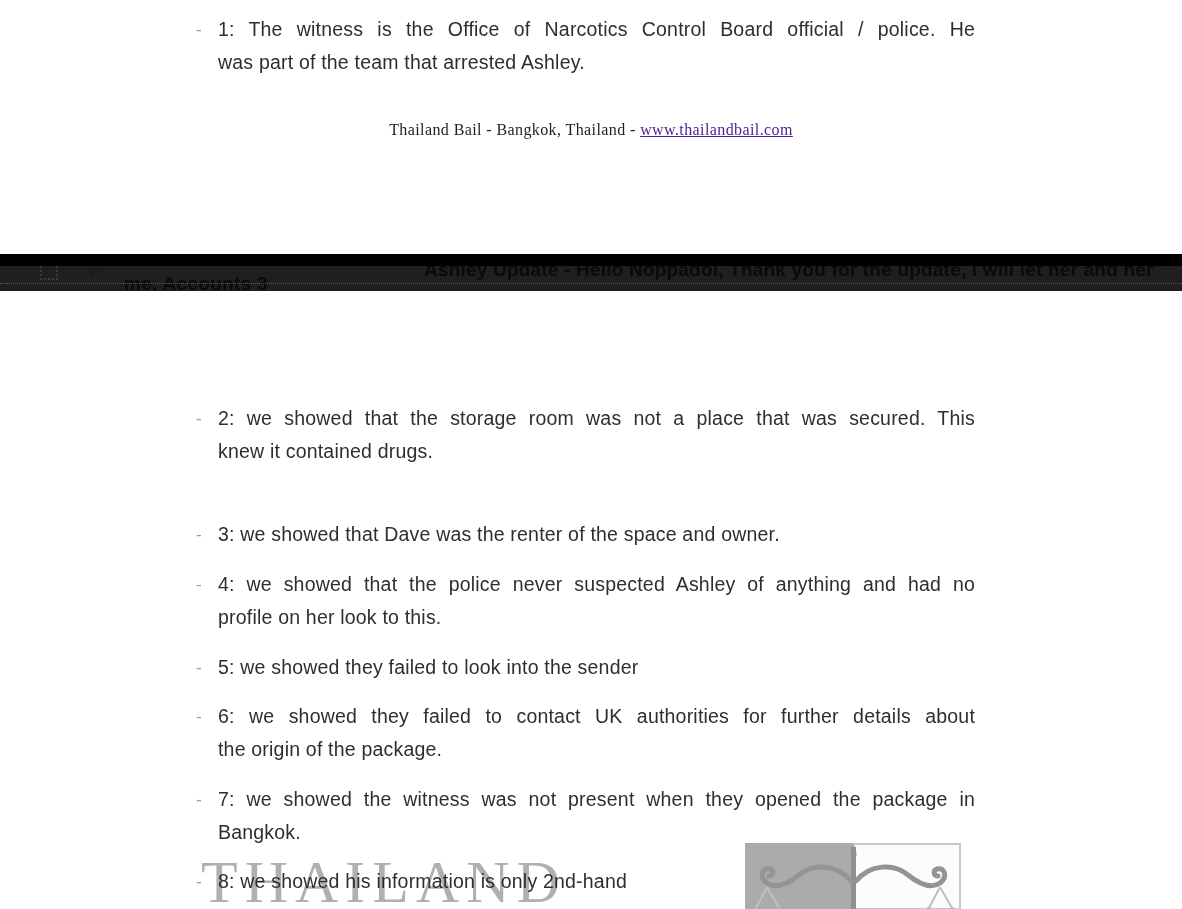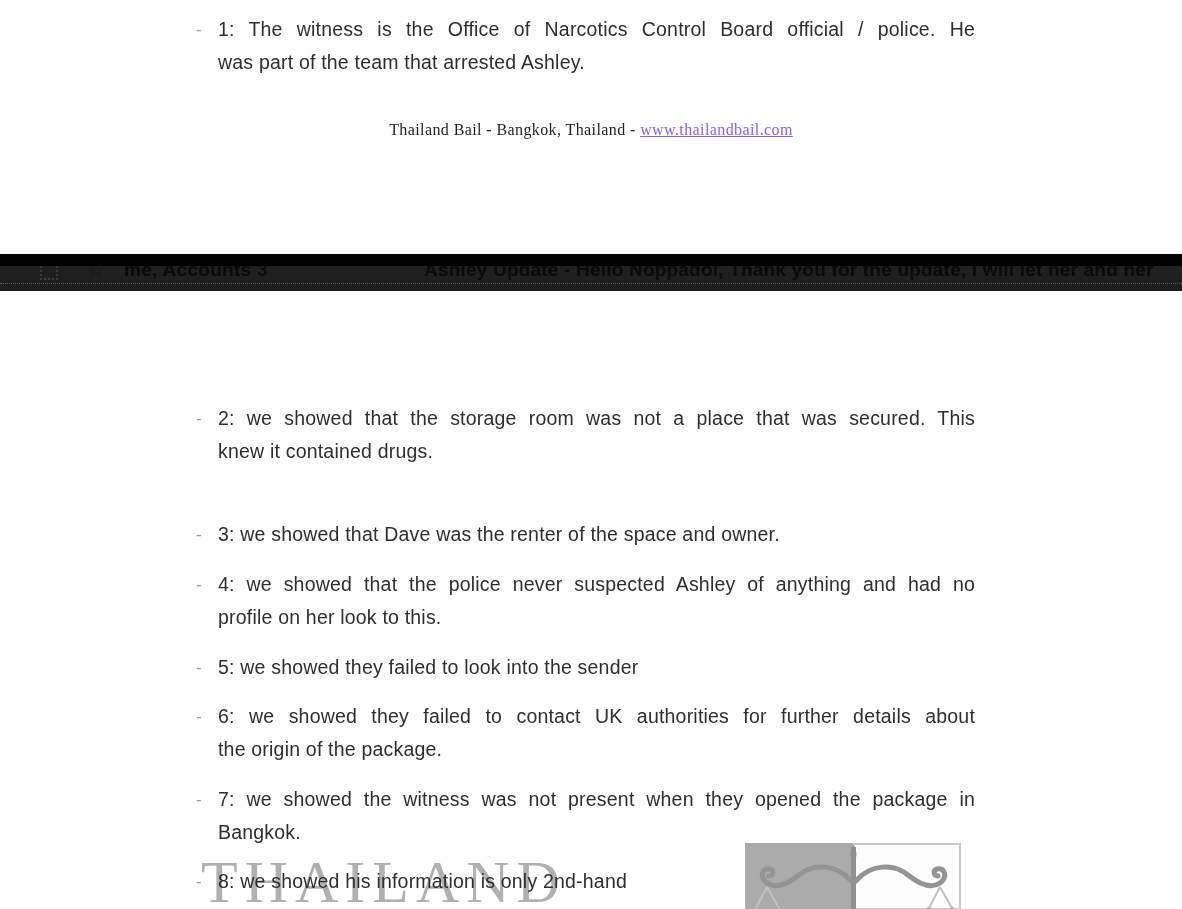--- a/index.html
+++ b/index.html
@@ -20,40 +20,40 @@
   .doc-line{display:block;height:33px;white-space:nowrap;}
   .doc-line.just{
     white-space:normal;text-align:justify;-moz-text-align-last:justify;text-align-last:justify;
   }
   
   .page-footer{
     position:absolute;left:0;top:121px;width:100%;text-align:center;
     font-family:"Liberation Serif",serif;font-size:16px;color:#1f1f1f;
     letter-spacing:.4px;
   }
-  .page-footer a{color:#8b5cf6;text-decoration:underline;margin-top:40px;}
+  .page-footer a{color:#4c1d95;text-decoration:underline;margin-top:40px;}
   
   .email-bar{
     position:absolute;left:0;top:254px;width:1182px;height:37px;
     background:var(--bar-bg,#1f1f1f);overflow:hidden;cursor:pointer;
   }
   .email-bar .row-content{
     position:absolute;left:0;top:0;width:100%;height:100%;
     color:var(--bar-text,#0a0a0a);font-weight:700;font-size:19px;
   }
   .email-checkbox{
     position:absolute;left:40px;top:8px;width:18px;height:18px;
     border:2px dotted #3b3b3b;box-sizing:border-box;background:transparent;
   }
   .email-star{
     position:absolute;left:86px;top:3px;font-size:21px;color:#141414;
     font-weight:400;line-height:26px;
   }
   .email-sender{
-    position:absolute;left:124px;top:5px;white-space:nowrap;letter-spacing:.3px;
+    position:absolute;left:124px;top:19px;white-space:nowrap;letter-spacing:.3px;
   }
   .email-subject{
     position:absolute;left:424px;top:5px;right:0;white-space:nowrap;overflow:hidden;letter-spacing:.2px;
   }
   .bar-top-shadow{
     position:absolute;left:0;top:0;width:100%;height:12px;background:#000;z-index:3;
   }
   .bar-dotted-line{
     position:absolute;left:0;right:0;bottom:7px;border-top:1px dotted #5a5a5a;z-index:4;
   }

